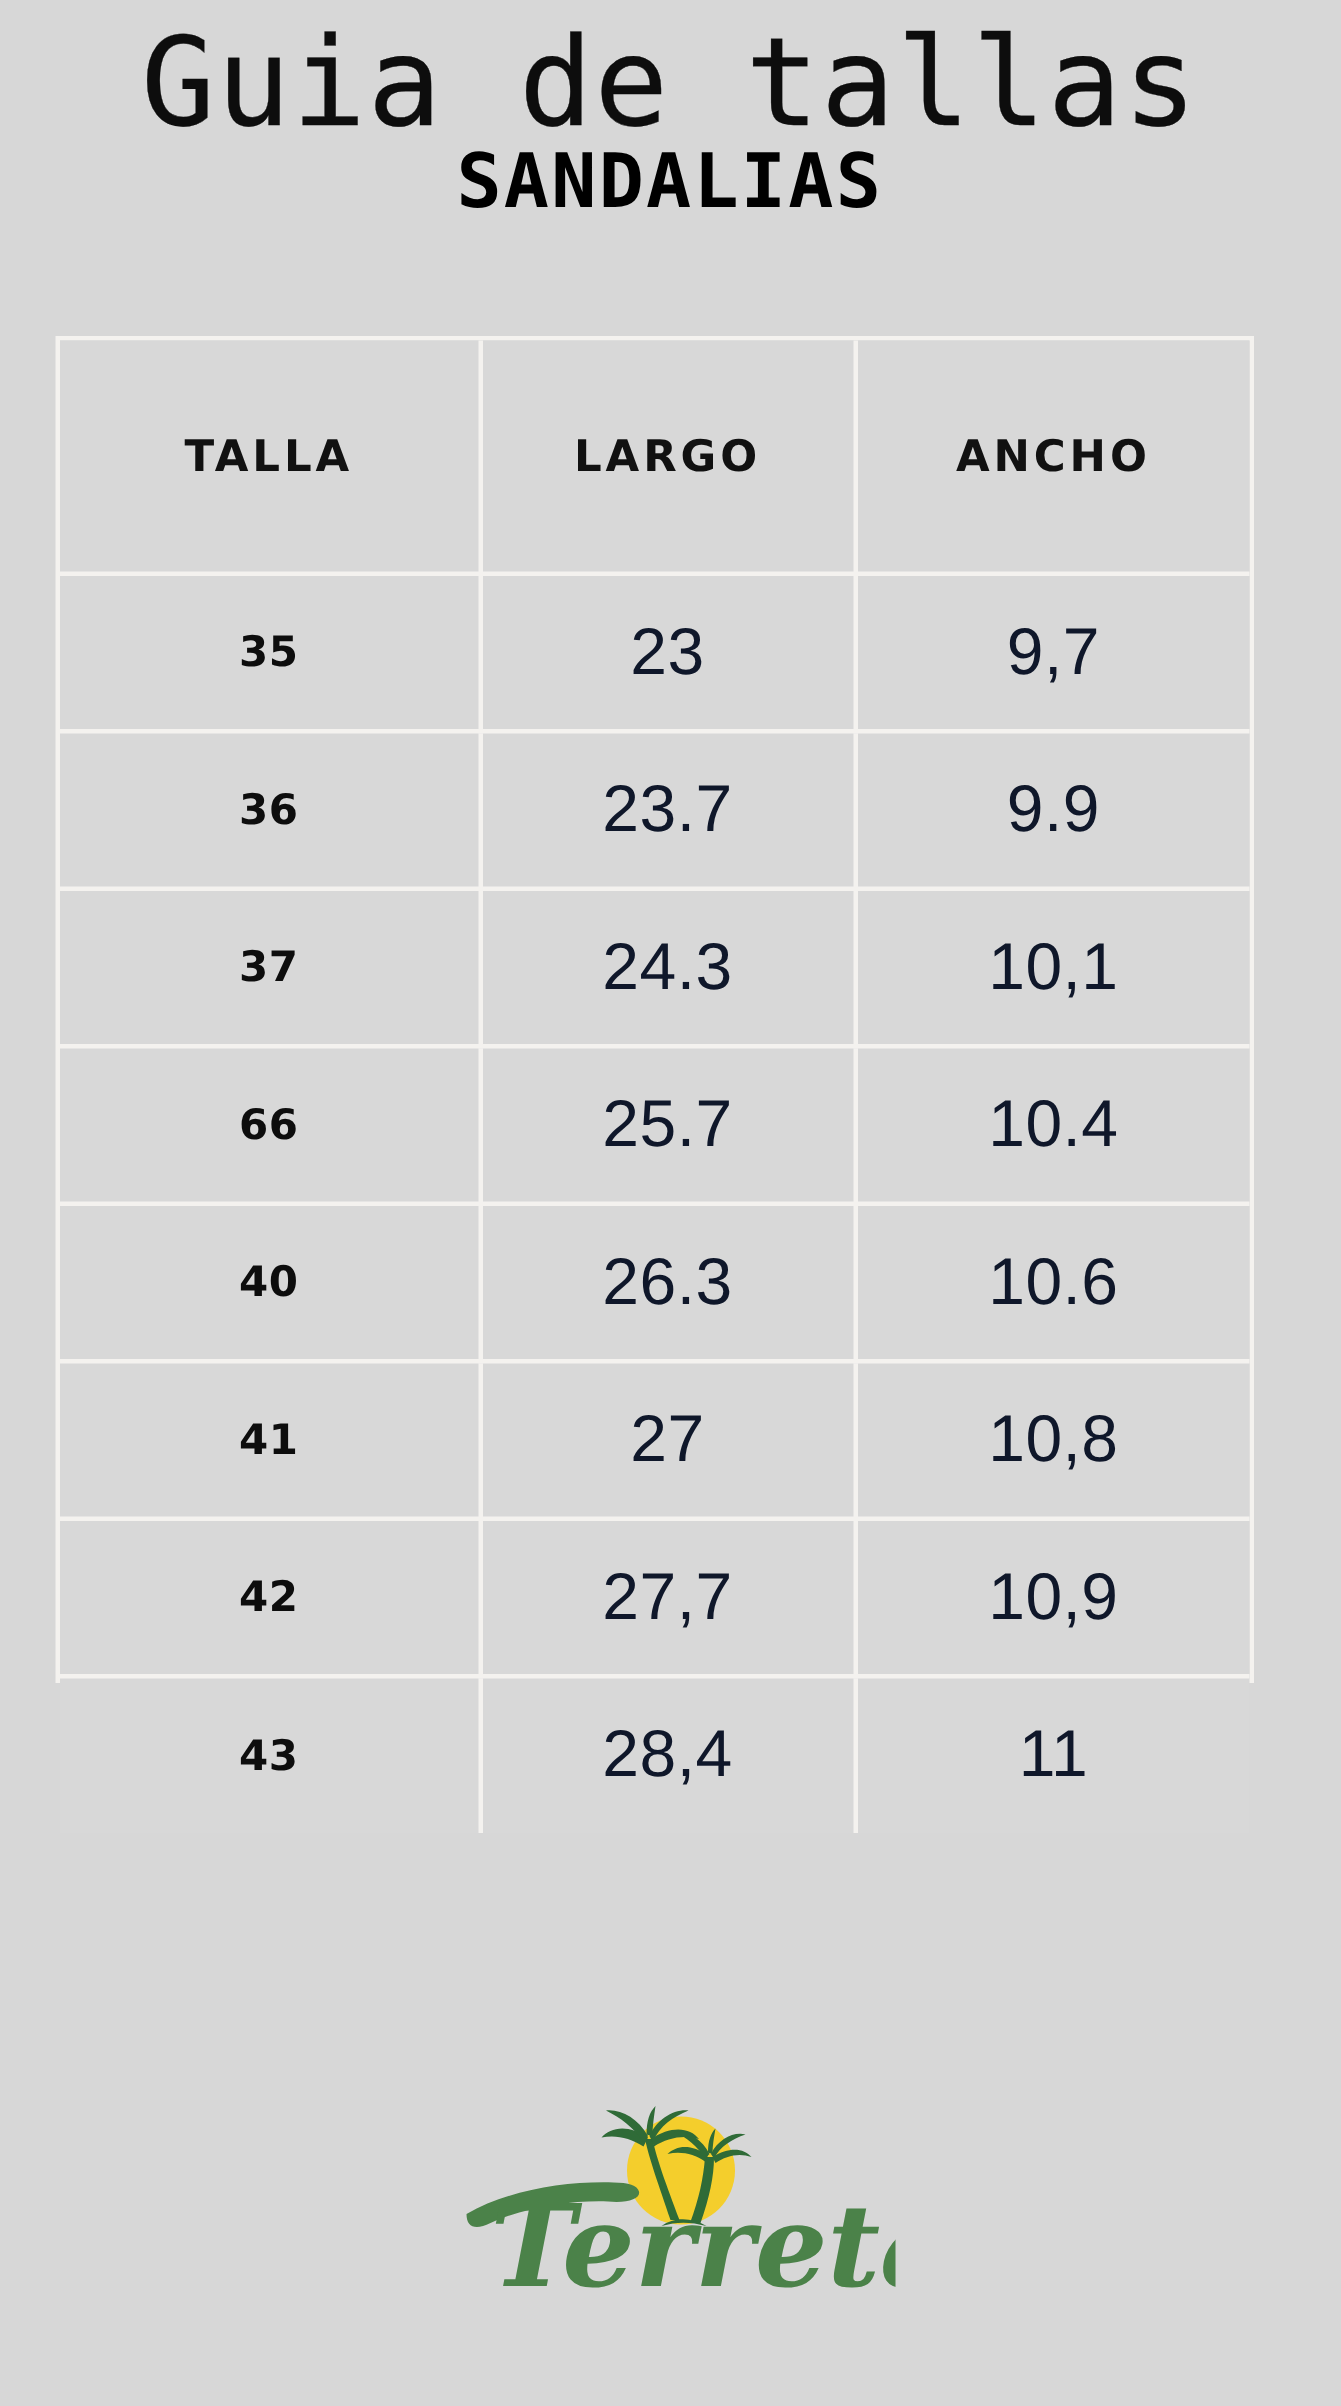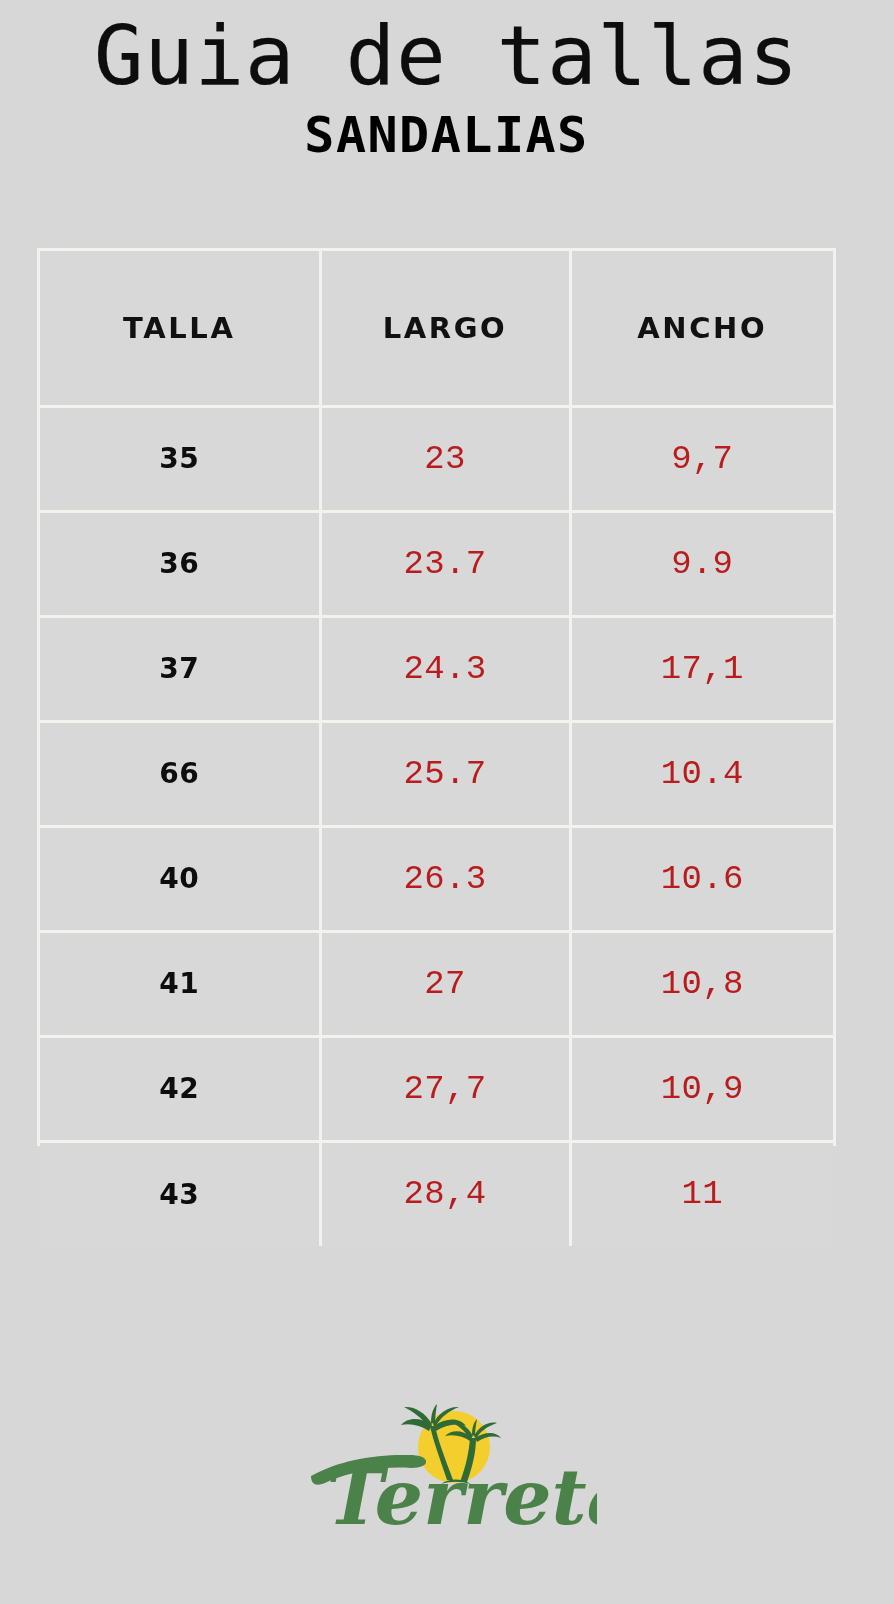--- a/index.html
+++ b/index.html
@@ -31,29 +31,28 @@
     white-space: nowrap;
     -webkit-text-stroke: 0.2px #0d0d0d;
   }
   .title-sub {
     font-family: "DejaVu Sans Mono", monospace;
     font-weight: 700;
     font-size: 50px;
     line-height: 1;
     letter-spacing: 1.5px;
     color: #000000;
-    margin-top: 14px;
     white-space: nowrap;
   }
 
   
   .table-wrap {
     position: absolute;
     left: 37px;
-    top: 248px;
+    top: 224px;
     width: 799px;
     height: 898px;
     box-sizing: border-box;
     border: 3px solid #f4f2ef;
   }
   table.size-table {
     width: 100%;
     height: 100%;
     border-collapse: collapse;
     table-layout: fixed;
@@ -78,24 +77,24 @@
   thead tr { height: 155px; }
   thead th {
     font-family: "DejaVu Sans", sans-serif;
     font-weight: 700;
     font-size: 29px;
     letter-spacing: 2.6px;
     color: #111111;
   }
   tbody tr { height: 105px; }
   tbody td {
-    font-family: Liberation Mono, monospace;
+    font-family: Liberation Sans, sans-serif;
     font-weight: 400;
-    font-size: 34px;
-    color: #b91c1c;
+    font-size: 44px;
+    color: #0f172a;
     letter-spacing: 0.3px;
   }
   tbody td.talla-cell {
     font-family: "DejaVu Sans", sans-serif;
     font-weight: 700;
     font-size: 28px;
     letter-spacing: 0.5px;
     color: #0d0d0d;
   }
 
@@ -146,21 +145,21 @@
         <td>9,7</td>
       </tr>
       <tr>
         <td class="talla-cell">36</td>
         <td>23.7</td>
         <td>9.9</td>
       </tr>
       <tr>
         <td class="talla-cell">37</td>
         <td>24.3</td>
-        <td>17,1</td>
+        <td>10,1</td>
       </tr>
       <tr>
         <td class="talla-cell">66</td>
         <td>25.7</td>
         <td>10.4</td>
       </tr>
       <tr>
         <td class="talla-cell">40</td>
         <td>26.3</td>
         <td>10.6</td>

